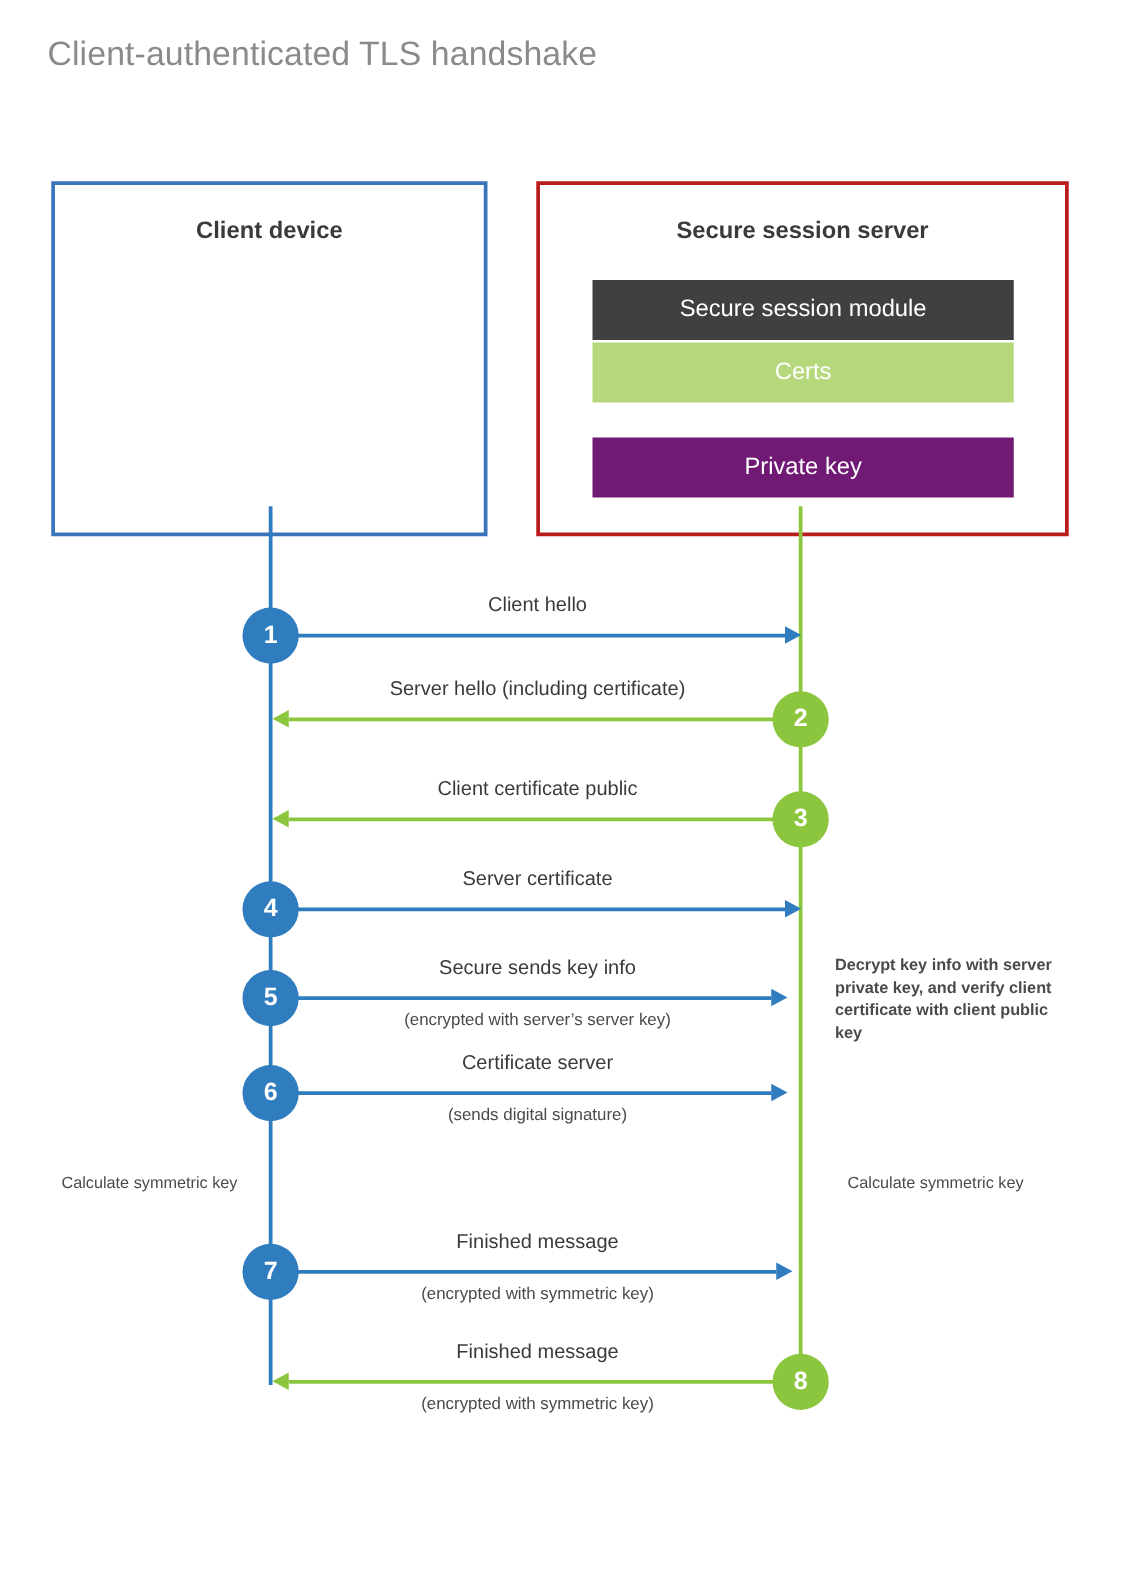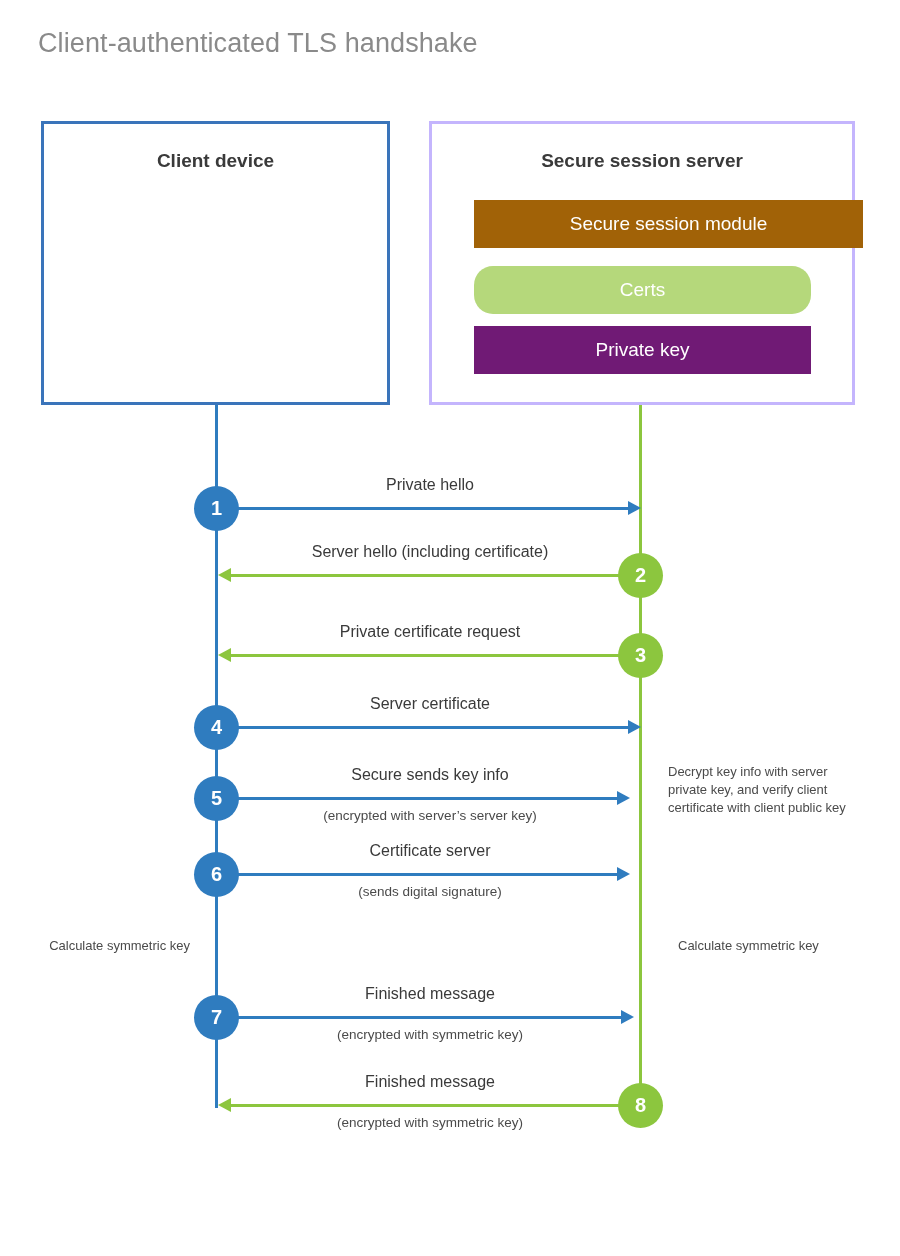--- a/index.html
+++ b/index.html
@@ -30,34 +30,35 @@
     color: #8a8a8a;
     letter-spacing: 0.1px;
     white-space: nowrap;
   }
 
   
   .party-box {
     position: absolute;
     background: #ffffff;
     box-sizing: border-box;
+    margin-top: 24px;
   }
   .party-box.client {
     left: 41px;
     top: 121px;
     width: 349px;
     height: 284px;
     border: 3px solid #3a74ba;
   }
   .party-box.server {
     left: 429px;
     top: 121px;
     width: 426px;
     height: 284px;
-    border: 3px solid #c4b5fd;
+    border: 3px solid #b91c1c;
   }
   .party-title {
     position: absolute;
     left: 0;
     right: 0;
     top: 26px;
     text-align: center;
     font-size: 19px;
     font-weight: bold;
     color: #3a3a3a;
@@ -76,31 +77,30 @@
   .inner-block.client-app {
     left: 37px;
     top: 76px;
     width: 275px;
     height: 177px;
     background: #5b9bd5;
   }
   .inner-block.server-mod {
     left: 42px;
     top: 76px;
-    width: 389px;
+    width: 337px;
     height: 48px;
-    background: #a16207;
+    background: #404040;
   }
   .inner-block.server-certs {
     left: 42px;
-    top: 142px;
+    top: 126px;
     width: 337px;
     height: 48px;
     background: #b5d87b;
-    border-radius: 19px;
   }
   .inner-block.server-key {
     left: 42px;
     top: 202px;
     width: 337px;
     height: 48px;
     background: #701a75;
   }
 
   
@@ -194,20 +194,21 @@
     position: absolute;
     font-size: 13px;
     line-height: 1.38;
     color: #4a4a4a;
   }
   .side-note.right-decrypt {
     left: 668px;
     top: 763px;
     width: 180px;
     text-align: left;
+    font-weight: bold;
   }
   .side-note.left-calc {
     left: 20px;
     top: 937px;
     width: 170px;
     text-align: right;
     line-height: 1.42;
   }
   .side-note.right-calc {
     left: 678px;
@@ -234,35 +235,35 @@
     <div class="inner-block server-certs">Certs</div>
     <div class="inner-block server-key">Private key</div>
   </div>
 
   <div class="lifeline client"></div>
   <div class="lifeline server"></div>
 
   <div class="msg to-server" style="top:508px">
     <div class="arrow-line" style="left:217px; width:411px;"></div>
     <div class="arrow-head" style="left:628px;"></div>
-    <div class="msg-label">Private hello</div>
+    <div class="msg-label">Client hello</div>
     <div class="step-circle blue">1</div>
   </div>
 
   <div class="msg to-client" style="top:575px">
     <div class="arrow-line" style="left:231px; width:410px;"></div>
     <div class="arrow-head" style="left:218px;"></div>
     <div class="msg-label">Server hello (including certificate)</div>
     <div class="step-circle green">2</div>
   </div>
 
   <div class="msg to-client" style="top:655px">
     <div class="arrow-line" style="left:231px; width:410px;"></div>
     <div class="arrow-head" style="left:218px;"></div>
-    <div class="msg-label">Private certificate request</div>
+    <div class="msg-label">Client certificate public</div>
     <div class="step-circle green">3</div>
   </div>
 
   <div class="msg to-server" style="top:727px">
     <div class="arrow-line" style="left:217px; width:411px;"></div>
     <div class="arrow-head" style="left:628px;"></div>
     <div class="msg-label">Server certificate</div>
     <div class="step-circle blue">4</div>
   </div>
 

